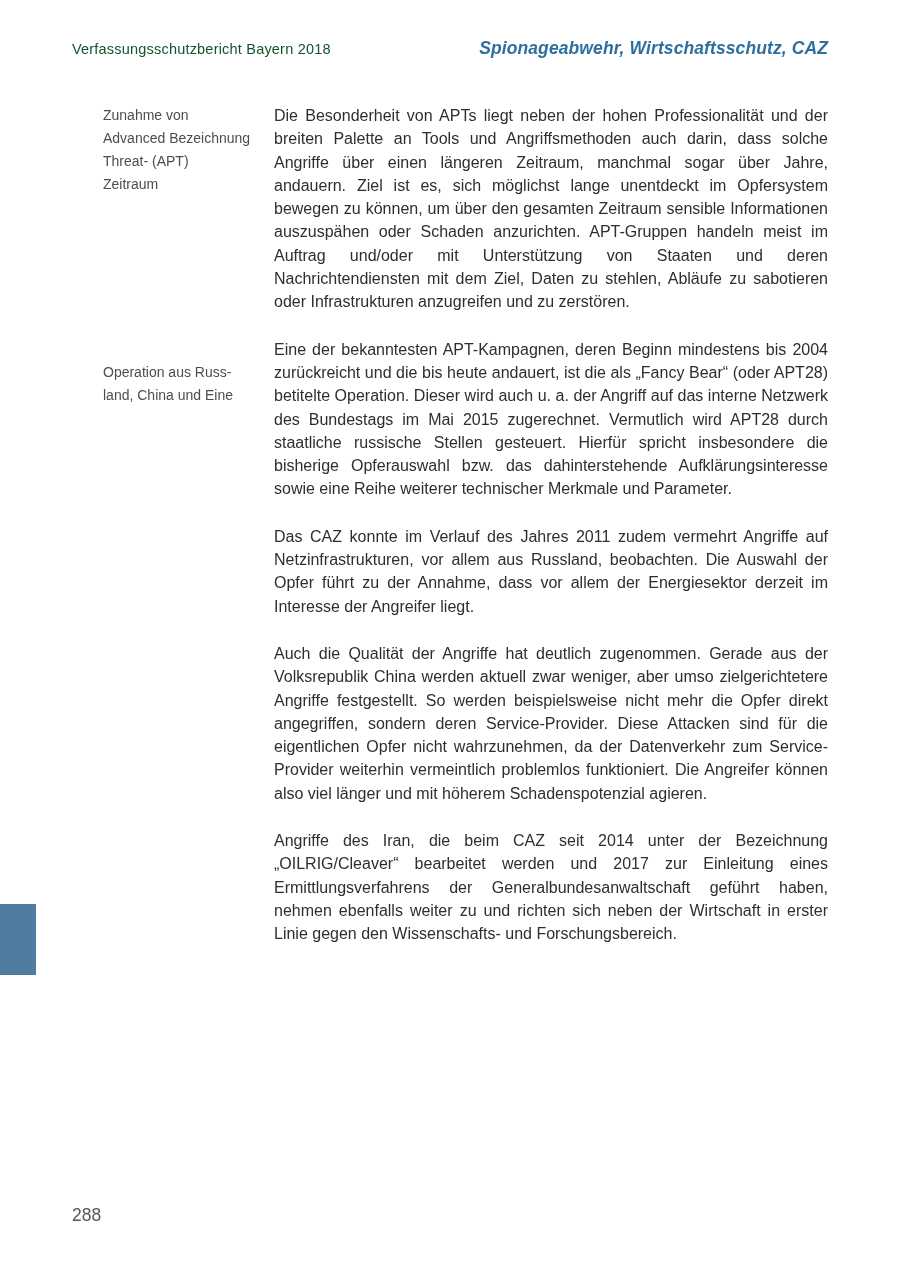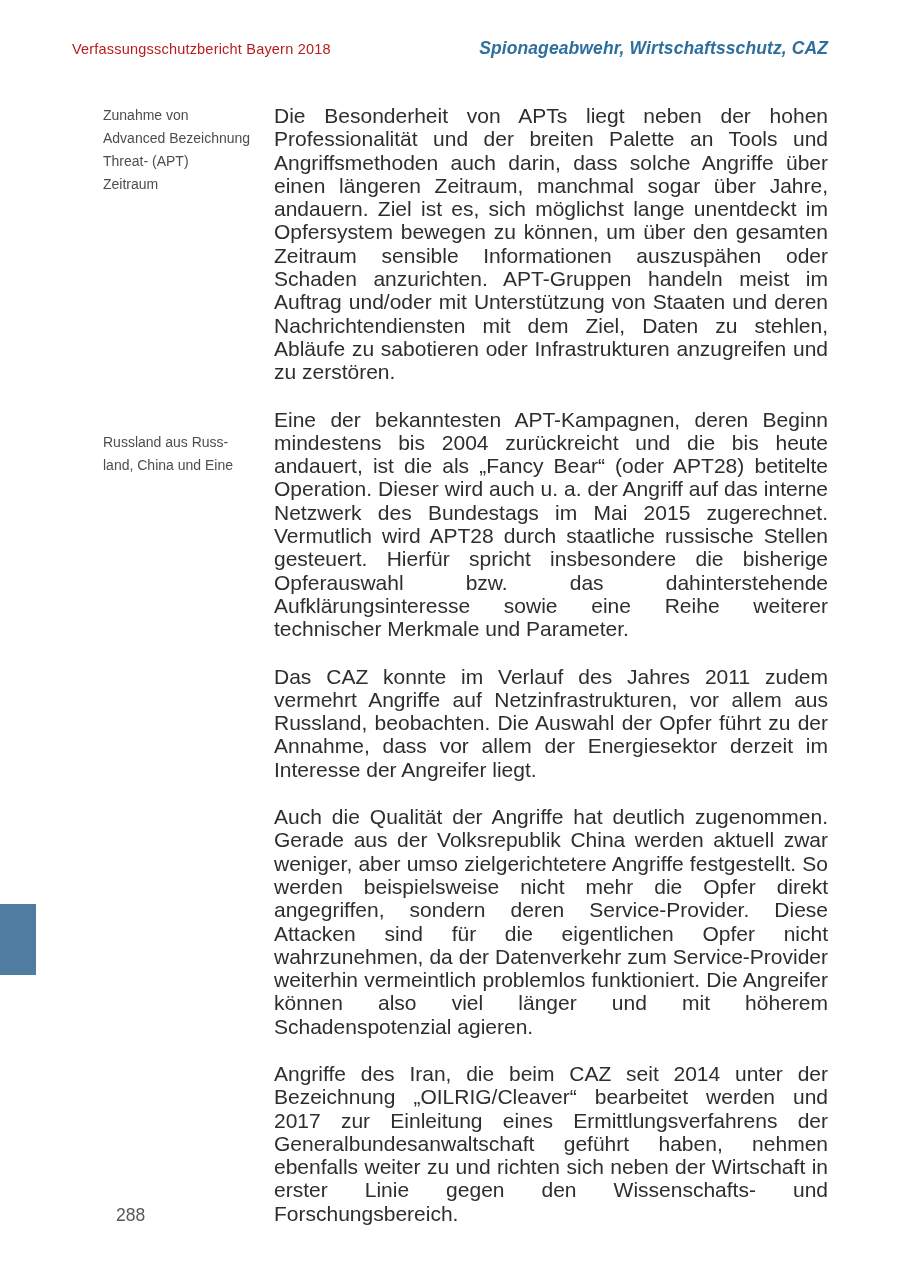--- a/index.html
+++ b/index.html
@@ -16,21 +16,21 @@
     overflow: hidden;
   }
   .header {
     display: flex;
     justify-content: space-between;
     align-items: baseline;
     padding: 38px 72px 0 72px;
   }
   .header-left {
     font-size: 14.5px;
-    color: #b91c1c;
+    color: #14532d;
     letter-spacing: 0.2px;
   }
   .header-right {
     font-size: 17.5px;
     font-weight: bold;
     color: #2e6f9e;
     letter-spacing: 0.1px;
     font-style: italic;
   }
   .content {
@@ -44,41 +44,40 @@
   .note {
     font-size: 14px;
     line-height: 23px;
     color: #4d4d4d;
     padding-right: 16px;
   }
   .note.offset {
     padding-top: 23px;
   }
   .par {
-    font-size: 21px;
+    font-size: 16px;
     line-height: 23.3px;
     color: #2e2e2e;
     text-align: justify;
     margin: 0 0 24px 0;
   }
   .tab-marker {
     position: absolute;
     left: 0;
     top: 904px;
     width: 36px;
     height: 71px;
     background: #4f7ca0;
   }
   .page-number {
     position: absolute;
     left: 72px;
     top: 1205px;
     font-size: 17.5px;
     color: #575757;
-    margin-left: 44px;
   }
 </style>
 </head>
 <body>
 
 <div class="page">
 
   <div class="header">
     <span class="header-left">Verfassungsschutzbericht Bayern 2018</span>
     <span class="header-right">Spionageabwehr, Wirtschaftsschutz, CAZ</span>
@@ -91,21 +90,21 @@
         <div>Zunahme von</div>
         <div>Advanced Bezeichnung</div>
         <div>Threat- (APT)</div>
         <div>Zeitraum</div>
       </div>
       <p class="par">Die Besonderheit von APTs liegt neben der hohen Professionalität und der breiten Palette an Tools und Angriffsmethoden auch darin, dass solche Angriffe über einen längeren Zeitraum, manchmal sogar über Jahre, andauern. Ziel ist es, sich möglichst lange unentdeckt im Opfersystem bewegen zu können, um über den gesamten Zeitraum sensible Informationen auszuspähen oder Schaden anzurichten. APT-Gruppen handeln meist im Auftrag und/oder mit Unterstützung von Staaten und deren Nachrichtendiensten mit dem Ziel, Daten zu stehlen, Abläufe zu sabotieren oder Infrastrukturen anzugreifen und zu zerstören.</p>
     </section>
 
     <section class="row">
       <div class="note offset">
-        <div>Russland aus Russ-</div>
+        <div>Operation aus Russ-</div>
         <div>land, China und Eine</div>
       </div>
       <p class="par">Eine der bekanntesten APT-Kampagnen, deren Beginn mindestens bis 2004 zurückreicht und die bis heute andauert, ist die als „Fancy Bear“ (oder APT28) betitelte Operation. Dieser wird auch u. a. der Angriff auf das interne Netzwerk des Bundestags im Mai 2015 zugerechnet. Vermutlich wird APT28 durch staatliche russische Stellen gesteuert. Hierfür spricht insbesondere die bisherige Opferauswahl bzw. das dahinterstehende Aufklärungsinteresse sowie eine Reihe weiterer technischer Merkmale und Parameter.</p>
     </section>
 
     <section class="row">
       <div class="note"></div>
       <p class="par">Das CAZ konnte im Verlauf des Jahres 2011 zudem vermehrt Angriffe auf Netzinfrastrukturen, vor allem aus Russland, beobachten. Die Auswahl der Opfer führt zu der Annahme, dass vor allem der Energiesektor derzeit im Interesse der Angreifer liegt.</p>
     </section>
 

